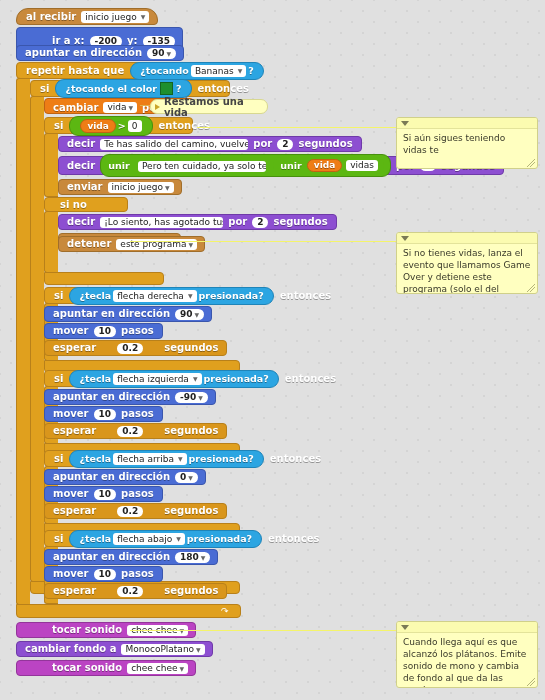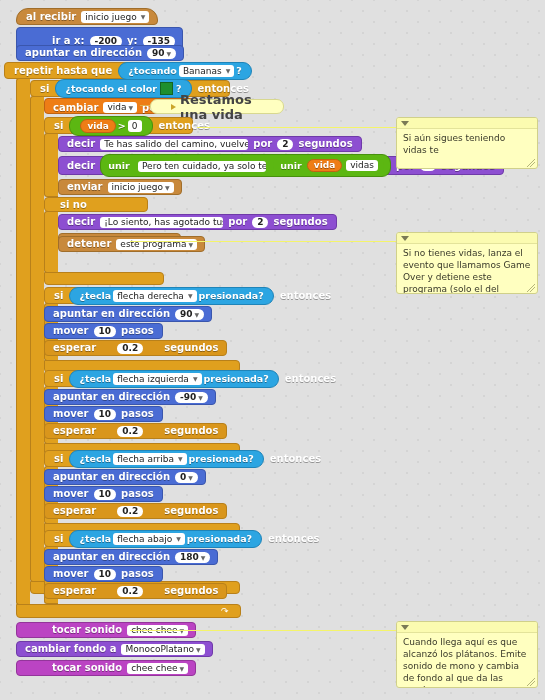--- a/index.html
+++ b/index.html
@@ -68,21 +68,21 @@
                 border-right:4px solid transparent;border-top:5px solid #7a7a55;}
   .comment .body{padding:4px 6px;}
   .comment .resize{position:absolute;right:2px;bottom:1px;width:8px;height:8px;
       background:linear-gradient(135deg,transparent 45%,#b5b57a 45%,#b5b57a 55%,transparent 55%),
                  linear-gradient(135deg,transparent 65%,#b5b57a 65%,#b5b57a 75%,transparent 75%);}
   .cline{position:absolute;height:1px;background:#f4f46a;}
 
   
   .icomment{position:absolute;background:#ffffc0;border:1px solid #d8d890;
             border-radius:7px;height:13px;display:flex;align-items:center;
-            padding:0 6px 0 20px;font-size:13px;color:#444;font-weight:bold;}
+            padding:0 6px 0 4px;font-size:10px;color:#444;font-weight:bold;}
   .icomment .tri{width:0;height:0;border-top:3.5px solid transparent;
                  border-bottom:3.5px solid transparent;border-left:5px solid #caa52a;margin-right:4px;}
   .idash{position:absolute;height:1px;background:#e0b04c;}
 
   .hat{position:absolute;background:#c8893c;border:1px solid #a06e2b;
        border-radius:12px 12px 4px 4px;box-sizing:border-box;display:flex;
        align-items:center;padding:0 6px;color:#fff;font-weight:bold;font-size:10px;
        text-shadow:0 1px 0 rgba(0,0,0,.35);}
   .loopend{position:absolute;color:#fff;font-size:9px;}
 </style>
@@ -101,21 +101,21 @@
     <span class="numpill">-200</span>
     <span class="lbl">y:</span>
     <span class="numpill">-135</span>
   </div>
 
   <div class="blk c-motion" style="left:16px;top:45px;height:16px;">
     <span class="lbl">apuntar en dirección</span>
     <span class="numpill drop">90</span>
   </div>
 
-  <div class="cbar" style="left:4px;top:62px;width:184px;height:17px;">
+  <div class="cbar" style="left:16px;top:62px;width:184px;height:17px;">
     <span class="lbl">repetir hasta que</span>
     <span class="boolrep">
       <span>¿tocando</span>
       <span class="field drop">Bananas</span>
       <span>?</span>
     </span>
   </div>
   <div class="cleft" style="left:16px;top:78px;height:527px;"></div>
   <div class="cfoot" style="left:16px;top:604px;width:225px;height:14px;border-radius:0 4px 4px 4px;"></div>
   <div class="loopend" style="left:221px;top:606px;">↷</div>
@@ -177,21 +177,21 @@
     <span class="lbl">por</span>
     <span class="numpill">3</span>
     <span class="lbl">segundos</span>
   </div>
 
   <div class="blk c-events" style="left:58px;top:179px;height:16px;">
     <span class="lbl">enviar</span>
     <span class="field drop">inicio juego</span>
   </div>
 
-  <div class="cbar" style="left:44px;top:197px;width:104px;height:15px;padding-left:12px;">
+  <div class="cbar" style="left:44px;top:197px;width:84px;height:15px;padding-left:12px;">
     <span class="lbl">si no</span>
   </div>
   <div class="cleft" style="left:44px;top:211px;height:62px;"></div>
   <div class="cfoot" style="left:44px;top:272px;width:120px;height:13px;border-radius:0 4px 4px 4px;"></div>
 
   <div class="blk c-looks" style="left:58px;top:214px;height:16px;">
     <span class="lbl">decir</span>
     <span class="field" style="max-width:115px;overflow:hidden;">¡Lo siento, has agotado tus vidas!</span>
     <span class="lbl">por</span>
     <span class="numpill">2</span>

